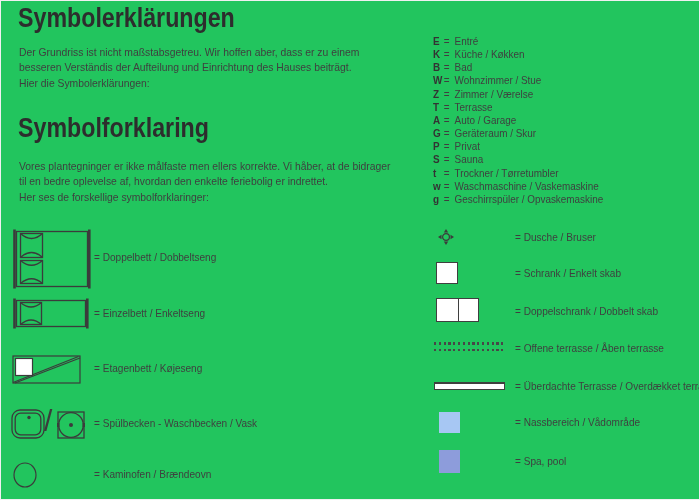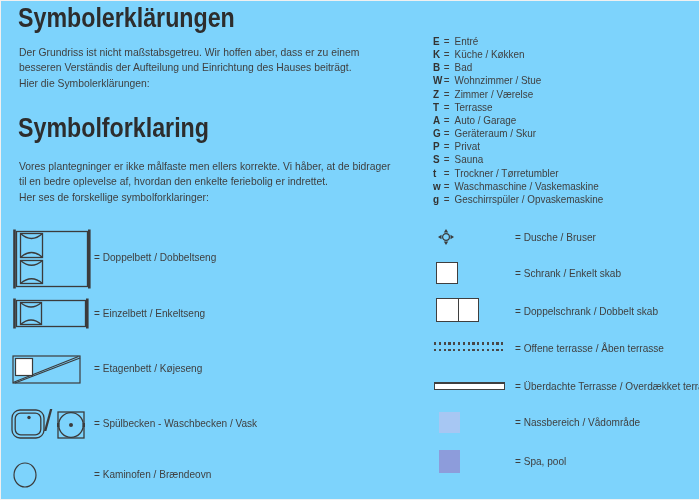--- a/index.html
+++ b/index.html
@@ -1,17 +1,17 @@
 <!DOCTYPE html>
 <html><head>
 <meta charset="utf-8">
 <style>
   html,body{margin:0;padding:0;background:#fff;}
   .page{
-    position:relative;width:700px;height:500px;background:#7dd3fc;
+    position:relative;width:700px;height:500px;background:#22c55e;
     font-family:"Liberation Sans","DejaVu Sans",sans-serif;color:#3f3f3f;
     overflow:hidden;border:1px solid #f0f0f0;box-sizing:border-box;
   }
   .h-title{
     position:absolute;margin:0;font-size:27px;font-weight:700;color:#2d2d2d;
     white-space:nowrap;transform:scaleX(0.86);transform-origin:0 0;letter-spacing:0;
   }
   .intro{
     position:absolute;margin:0;font-size:11.5px;line-height:15.4px;color:#3f3f3f;
     white-space:pre-line;transform:scaleX(0.9);transform-origin:0 0;width:470px;

